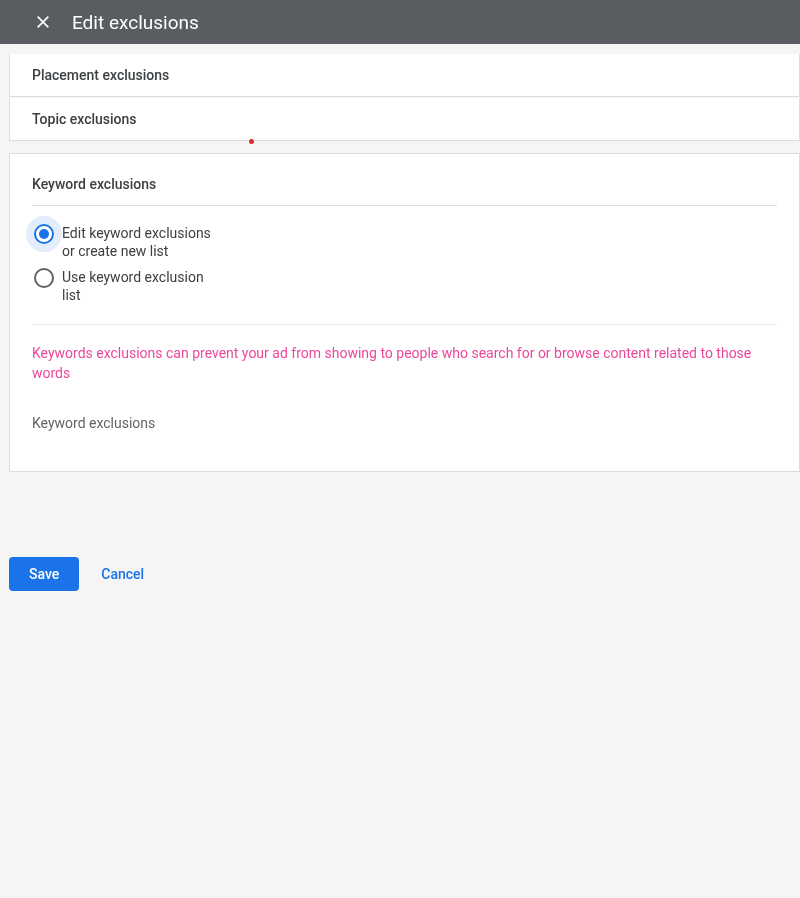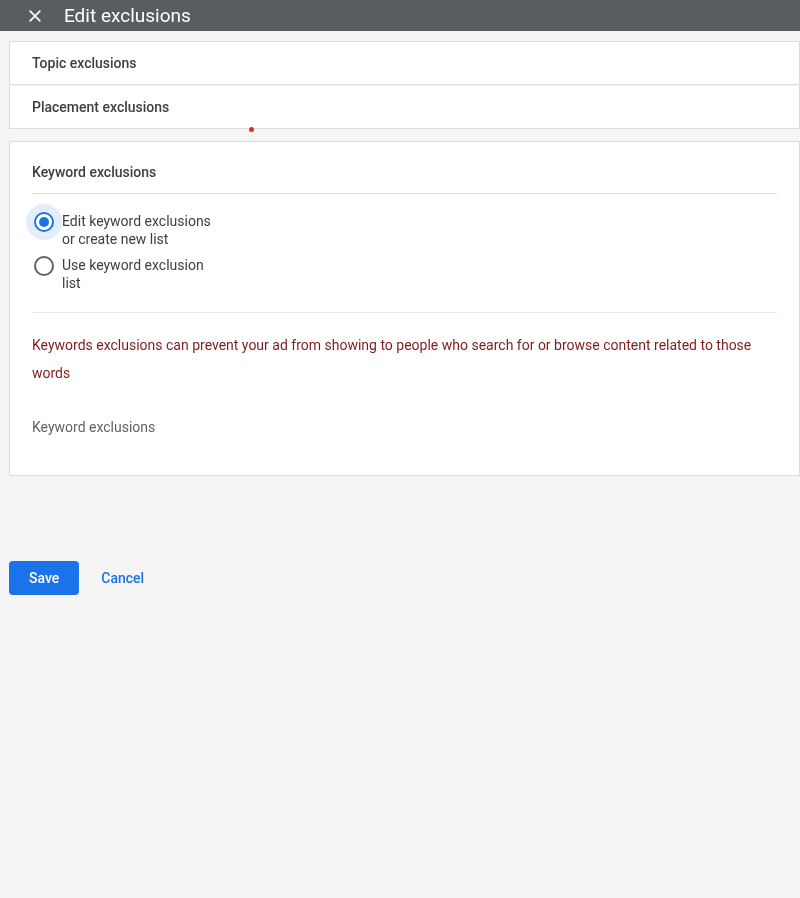--- a/index.html
+++ b/index.html
@@ -5,24 +5,24 @@
     * { box-sizing: border-box; margin: 0; padding: 0; }
     body {
       font-family: Roboto, Arial, sans-serif;
       font-size: 14px;
       color: #3c4043;
       background: #f5f5f5;
       width: 800px;
     }
     .header {
       background: #595c60;
-      height: 31px;
+      height: 44px;
       display: flex;
       align-items: center;
-      padding: 0 20px;
+      padding: 0 28px;
     }
     .close-btn {
       width: 30px;
       height: 30px;
       display: flex;
       align-items: center;
       justify-content: center;
       cursor: pointer;
       color: #fff;
       margin-right: 14px;
@@ -114,22 +114,22 @@
       border-radius: 50%;
       background: #1a73e8;
     }
     .radio-label {
       font-size: 14px;
       color: #3c4043;
       line-height: 18px;
     }
     .desc-text {
       font-size: 14px;
-      color: #7f1d1d;
-      line-height: 28px;
+      color: #ec4899;
+      line-height: 20px;
       margin-bottom: 32px;
     }
     .field-label {
       font-size: 14px;
       color: #5f6368;
       margin-bottom: 10px;
     }
     .textarea-box {
       width: 368px;
       height: 360px;
@@ -182,26 +182,26 @@
     <svg width="16" height="16" viewBox="0 0 24 24" fill="none" stroke="currentColor" stroke-width="2.5">
       <line x1="4" y1="4" x2="20" y2="20"></line>
       <line x1="20" y1="4" x2="4" y2="20"></line>
     </svg>
   </div>
   <div class="header-title">Edit exclusions</div>
 </div>
 
 <div class="content-wrap">
 
+  <div class="card card-collapsed" style="border-top:none;">
+    <div class="card-title">Placement exclusions</div>
+  </div>
+
   <div class="card card-collapsed">
     <div class="card-title">Topic exclusions</div>
-  </div>
-
-  <div class="card card-collapsed" style="border-top:none;">
-    <div class="card-title">Placement exclusions</div>
   </div>
 
   <div class="dot-wrap">
     <div class="red-dot"></div>
   </div>
 
   <div class="card card-expanded">
     <div class="section-title-row">
       <div class="card-title">Keyword exclusions</div>
     </div>

